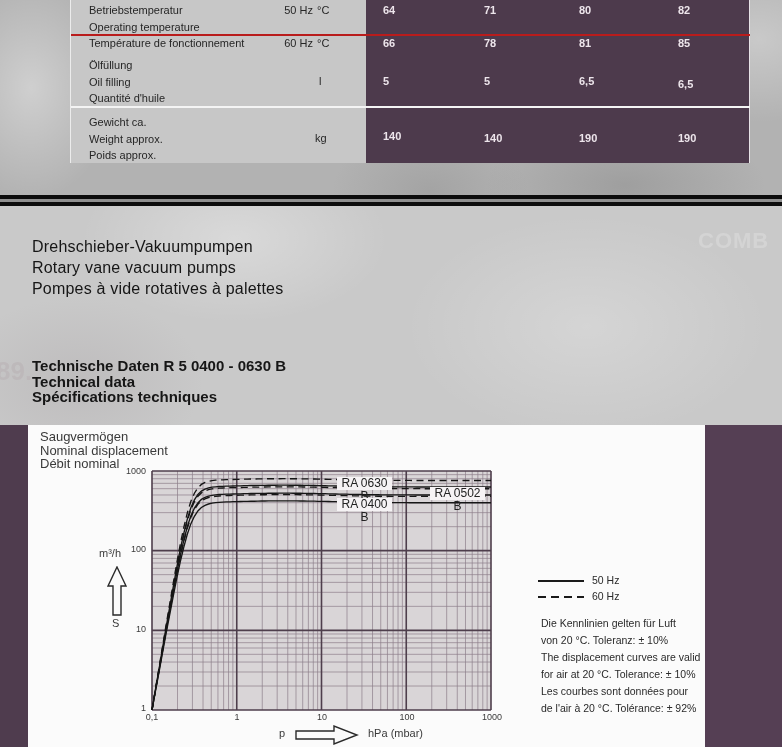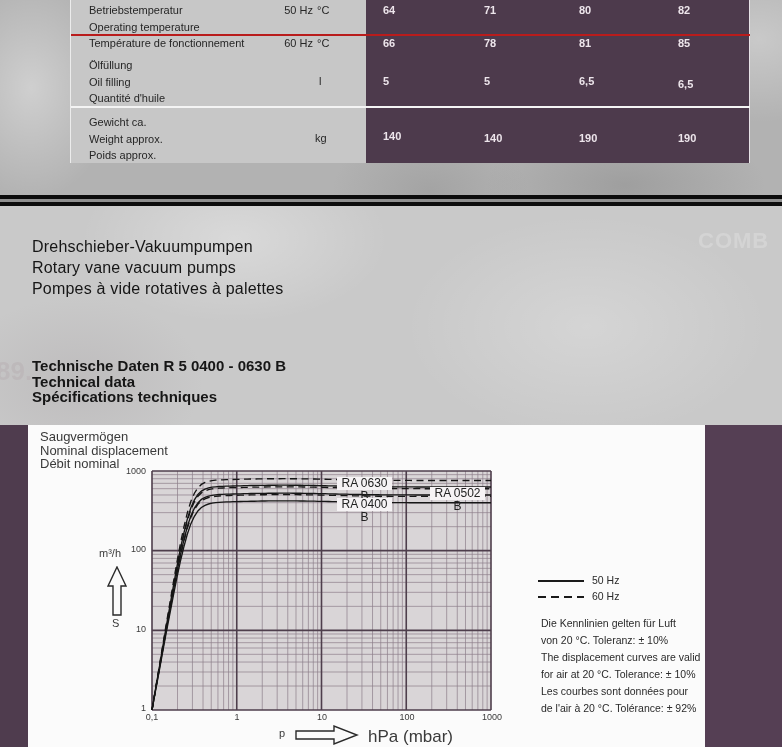--- a/index.html
+++ b/index.html
@@ -79,21 +79,21 @@
   .chart-title { position:absolute; left:12px; top:5px; font-size:13px; line-height:13.5px; color:#3a3a3a; }
   .chart-title span { display:block; }
   #plot { position:absolute; left:122px; top:41px; width:345px; height:250px; }
   .ytick { position:absolute; width:30px; left:88px; text-align:right; font-size:9px; color:#3a3a3a; }
   .xtick { position:absolute; width:30px; top:287px; text-align:center; font-size:9px; color:#3a3a3a; }
   .ylab { position:absolute; left:71px; top:122px; font-size:11px; color:#3a3a3a; }
   .yarrow { position:absolute; left:79px; top:141px; }
   .ysym { position:absolute; left:84px; top:192px; font-size:11px; color:#3a3a3a; }
   .xlab { position:absolute; left:251px; top:302px; font-size:11px; color:#3a3a3a; }
   .xarrow { position:absolute; left:267px; top:300px; }
-  .xunit { position:absolute; left:340px; top:302px; font-size:17px; color:#3a3a3a; }
+  .xunit { position:absolute; left:340px; top:302px; font-size:11px; color:#3a3a3a; }
   .curve-label {
     position:absolute; width:55px; height:13px; background:#f6f3f5;
     font-size:12px; line-height:13px; text-align:center; color:#222; z-index:3;
   }
   .cl-0630 { left:309px; top:52px; }
   .cl-0502 { left:402px; top:62px; }
   .cl-0400 { left:309px; top:73px; }
   .leg-solid { position:absolute; left:510px; top:155px; width:46px; height:2px; background:#1a1a1a; }
   .leg-dash  { position:absolute; left:510px; top:171px; width:46px; height:2px;
     background:repeating-linear-gradient(90deg,#1a1a1a 0 8px, transparent 8px 13px); }

